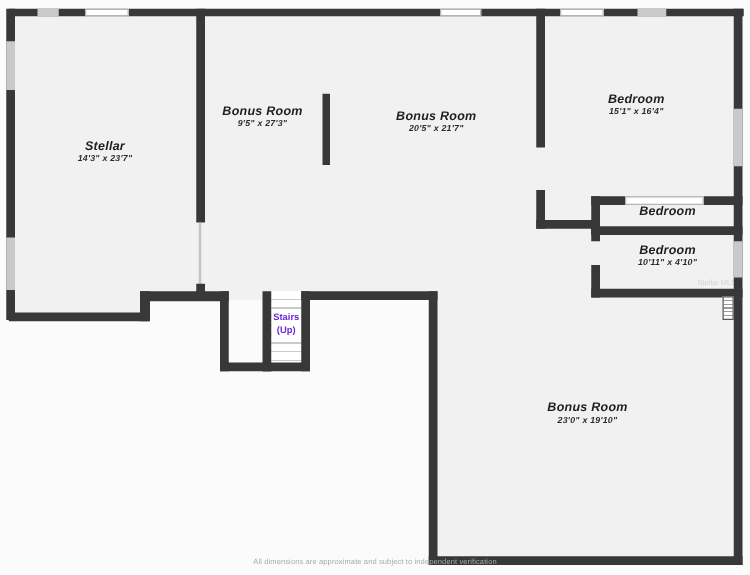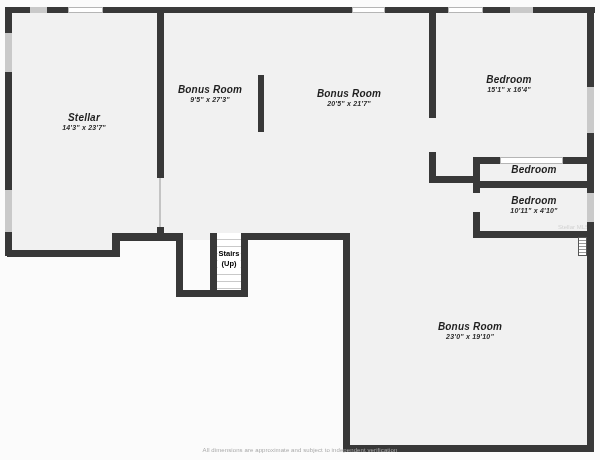--- a/index.html
+++ b/index.html
@@ -25,21 +25,21 @@
     border:1px solid #555;box-sizing:border-box;
   }
   .room-label{
     position:absolute;transform:translateX(-50%);
     text-align:center;white-space:nowrap;color:#1f1f1f;font-style:italic;
   }
   .room-name{font-size:10px;font-weight:700;line-height:11px;letter-spacing:.2px;}
   .room-dims{font-size:7px;font-weight:700;line-height:9px;color:#2b2b2b;letter-spacing:.2px;}
   .stairs-label{
     position:absolute;transform:translateX(-50%);
-    text-align:center;white-space:nowrap;color:#000000;
+    text-align:center;white-space:nowrap;color:#6d28d9;
     background:#ffffff;padding:0 1px;
   }
   .stairs-line{font-size:7.5px;font-weight:700;line-height:10px;}
   .footer{
     position:absolute;left:300px;top:447px;transform:translateX(-50%);
     font-size:6px;color:#a9a9a9;white-space:nowrap;letter-spacing:.1px;
   }
   .watermark{
     position:absolute;left:558px;top:224px;font-size:6px;
     color:rgba(60,60,60,0.18);white-space:nowrap;

